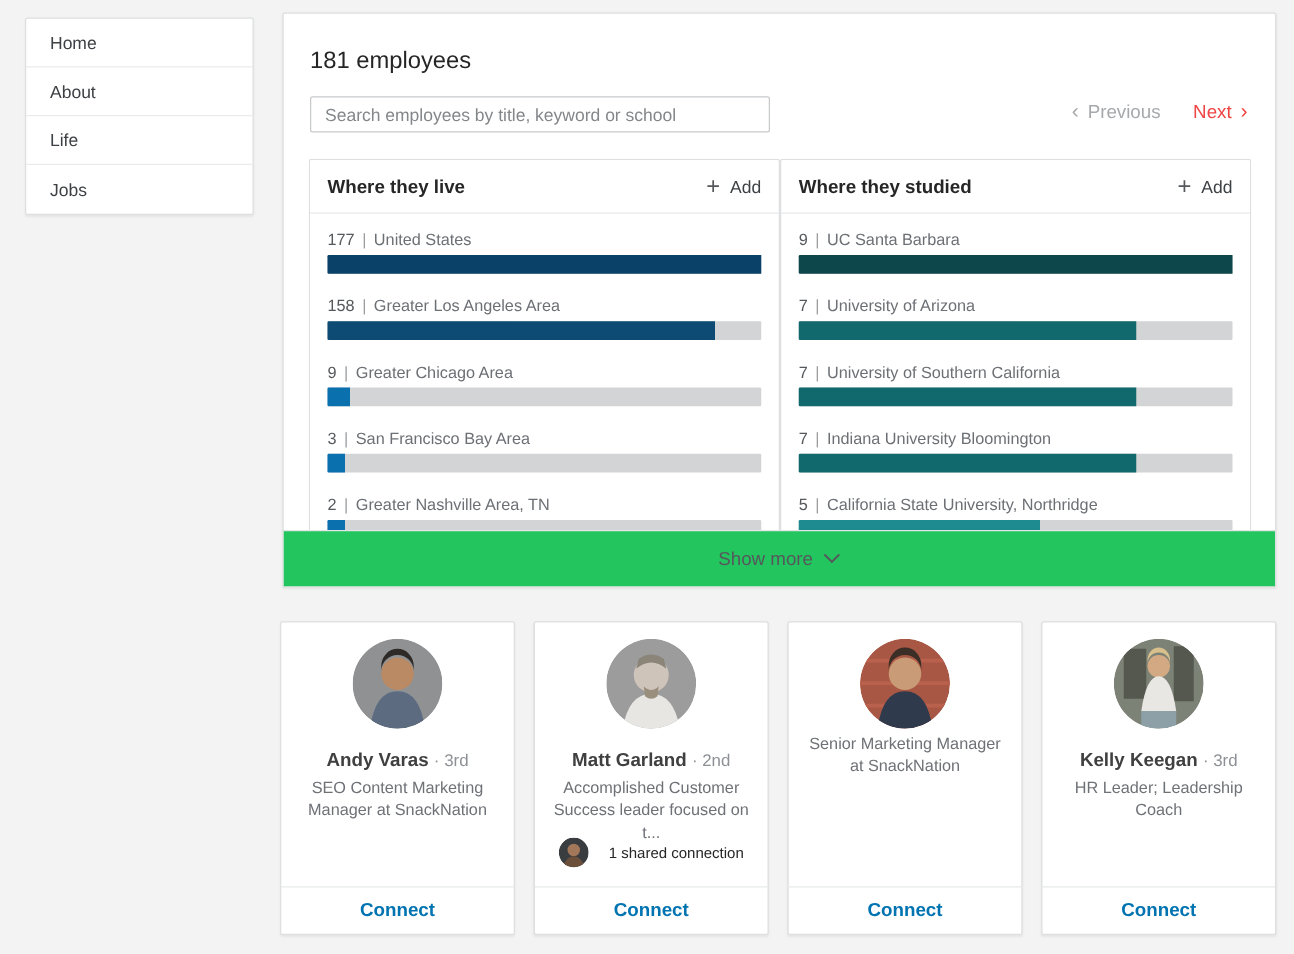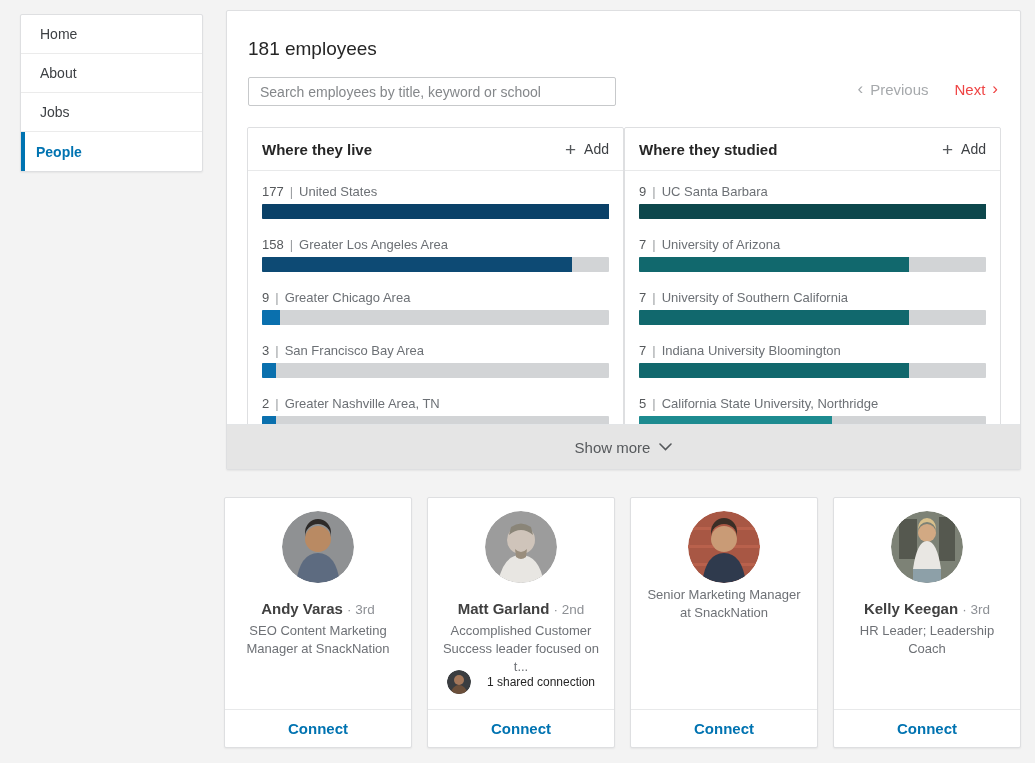--- a/index.html
+++ b/index.html
@@ -67,21 +67,21 @@
   .add-btn .plus { font-size:19px; font-weight:400; color:#56595c; line-height:1; }
   .bar-row { margin:17px 14px 0; }
   .bar-row:first-child { margin-top:12px; }
   .bar-label-line { font-size:13px; line-height:18px; display:flex; gap:6px; }
   .bar-value { color:#56595c; }
   .bar-sep { color:#9b9ea1; }
   .bar-cat { color:#6c7075; }
   .bar-track { margin-top:3px; height:15px; background:#d2d4d6; border-radius:1px; }
   .bar-fill { height:100%; border-radius:1px 0 0 1px; }
   .show-more {
-    position:absolute; left:0; right:0; bottom:0; height:45px; background:#e5e5e5;
+    position:absolute; left:0; right:0; bottom:0; height:45px; background:#22c55e;
     border-top:1px solid #e3e5e7; display:flex; align-items:center; justify-content:center;
     gap:9px; font-size:15px; color:#56595c; cursor:pointer;
   }
   
   .people-row { position:absolute; left:224px; top:497px; display:flex; gap:15px; }
   .person-card { width:188px; height:251px; position:relative; text-align:center; }
   .avatar { width:72px; height:72px; border-radius:50%; margin:13px auto 0; display:block; }
   .person-name-line { margin-top:16px; font-size:15px; line-height:19px; }
   .person-name { font-weight:bold; color:#404040; cursor:pointer; }
   .person-degree { color:#8d9095; font-size:13.5px; font-weight:400; }
@@ -98,22 +98,22 @@
     cursor:pointer;
   }
   .connect-label { color:#0073b1; font-weight:bold; font-size:15px; }
 </style>
 </head>
 <body>
 
 <nav class="card sidebar">
   <div class="side-item">Home</div>
   <div class="side-item">About</div>
+  <div class="side-item">Life</div>
   <div class="side-item">Jobs</div>
-  <div class="side-item active">People</div>
 </nav>
 
 <section class="card main-card">
   <h1 class="emp-count">181 employees</h1>
 
   <input class="search-box" type="text" placeholder="Search employees by title, keyword or school" style="">
 
   <div class="pagination">
     <div class="page-btn disabled">
       <span class="chev">‹</span>

